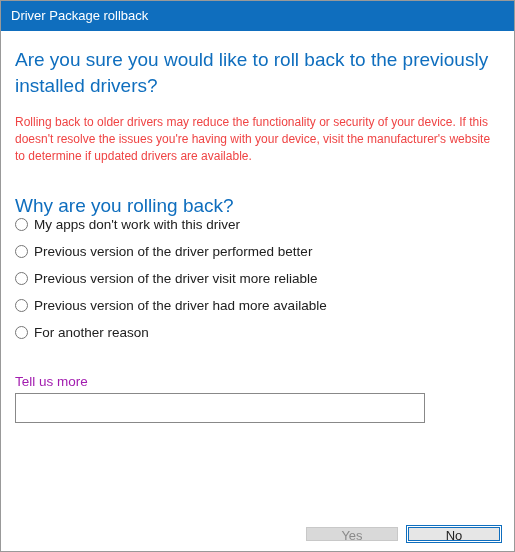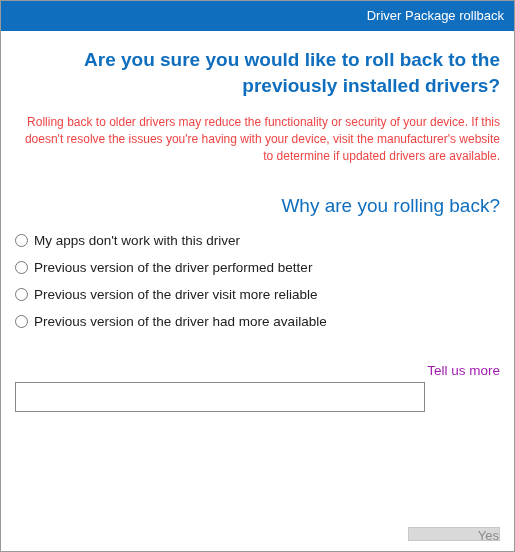--- a/index.html
+++ b/index.html
@@ -1,19 +1,18 @@
 <!DOCTYPE html>
 <html><head>
   <meta charset="utf-8">
   <style>
     * {
       box-sizing: border-box;
       margin: 0;
       padding: 0;
-      text-align: right;
     }
     body {
       font-family: "Segoe UI", Tahoma, sans-serif;
       background: #fff;
       width: 515px;
       height: 552px;
       overflow: hidden;
     }
     .window {
       width: 515px;
@@ -32,35 +31,34 @@
     }
     .content {
       padding: 16px 14px 10px 14px;
       flex: 1;
       display: flex;
       flex-direction: column;
     }
     .heading {
       color: #0f6ebe;
       font-size: 19px;
-      font-weight: 700;
+      font-weight: 400;
       line-height: 1.35;
       margin-bottom: 16px;
     }
     .bodytext {
       font-size: 12px;
       color: #ef4444;
       line-height: 1.4;
       margin-bottom: 30px;
     }
     .subheading {
       color: #0f6ebe;
       font-size: 19px;
       font-weight: 400;
-      margin-bottom: 16px;
     }
     .radio-group {
       display: flex;
       flex-direction: column;
       gap: 12px;
       margin-bottom: 34px;
     }
     .radio-row {
       display: flex;
       align-items: center;
@@ -138,22 +136,27 @@
         <span>Previous version of the driver performed better</span>
       </label>
       <label class="radio-row">
         <input type="radio" name="reason" style="">
         <span>Previous version of the driver visit more reliable</span>
       </label>
       <label class="radio-row">
         <input type="radio" name="reason" style="">
         <span>Previous version of the driver had more available</span>
       </label>
+      <label class="radio-row">
+        <input type="radio" name="reason" style="">
+        <span>For another reason</span>
+      </label>
     </div>
 
     <div class="tellus-label">Tell us more</div>
     <input type="text" class="tellus-input" value="" style="">
 
     <div class="button-row">
       <button class="btn disabled" disabled="">Yes</button>
+      <button class="btn focus">No</button>
     </div>
   </div>
 </div>
 
 </body></html>

